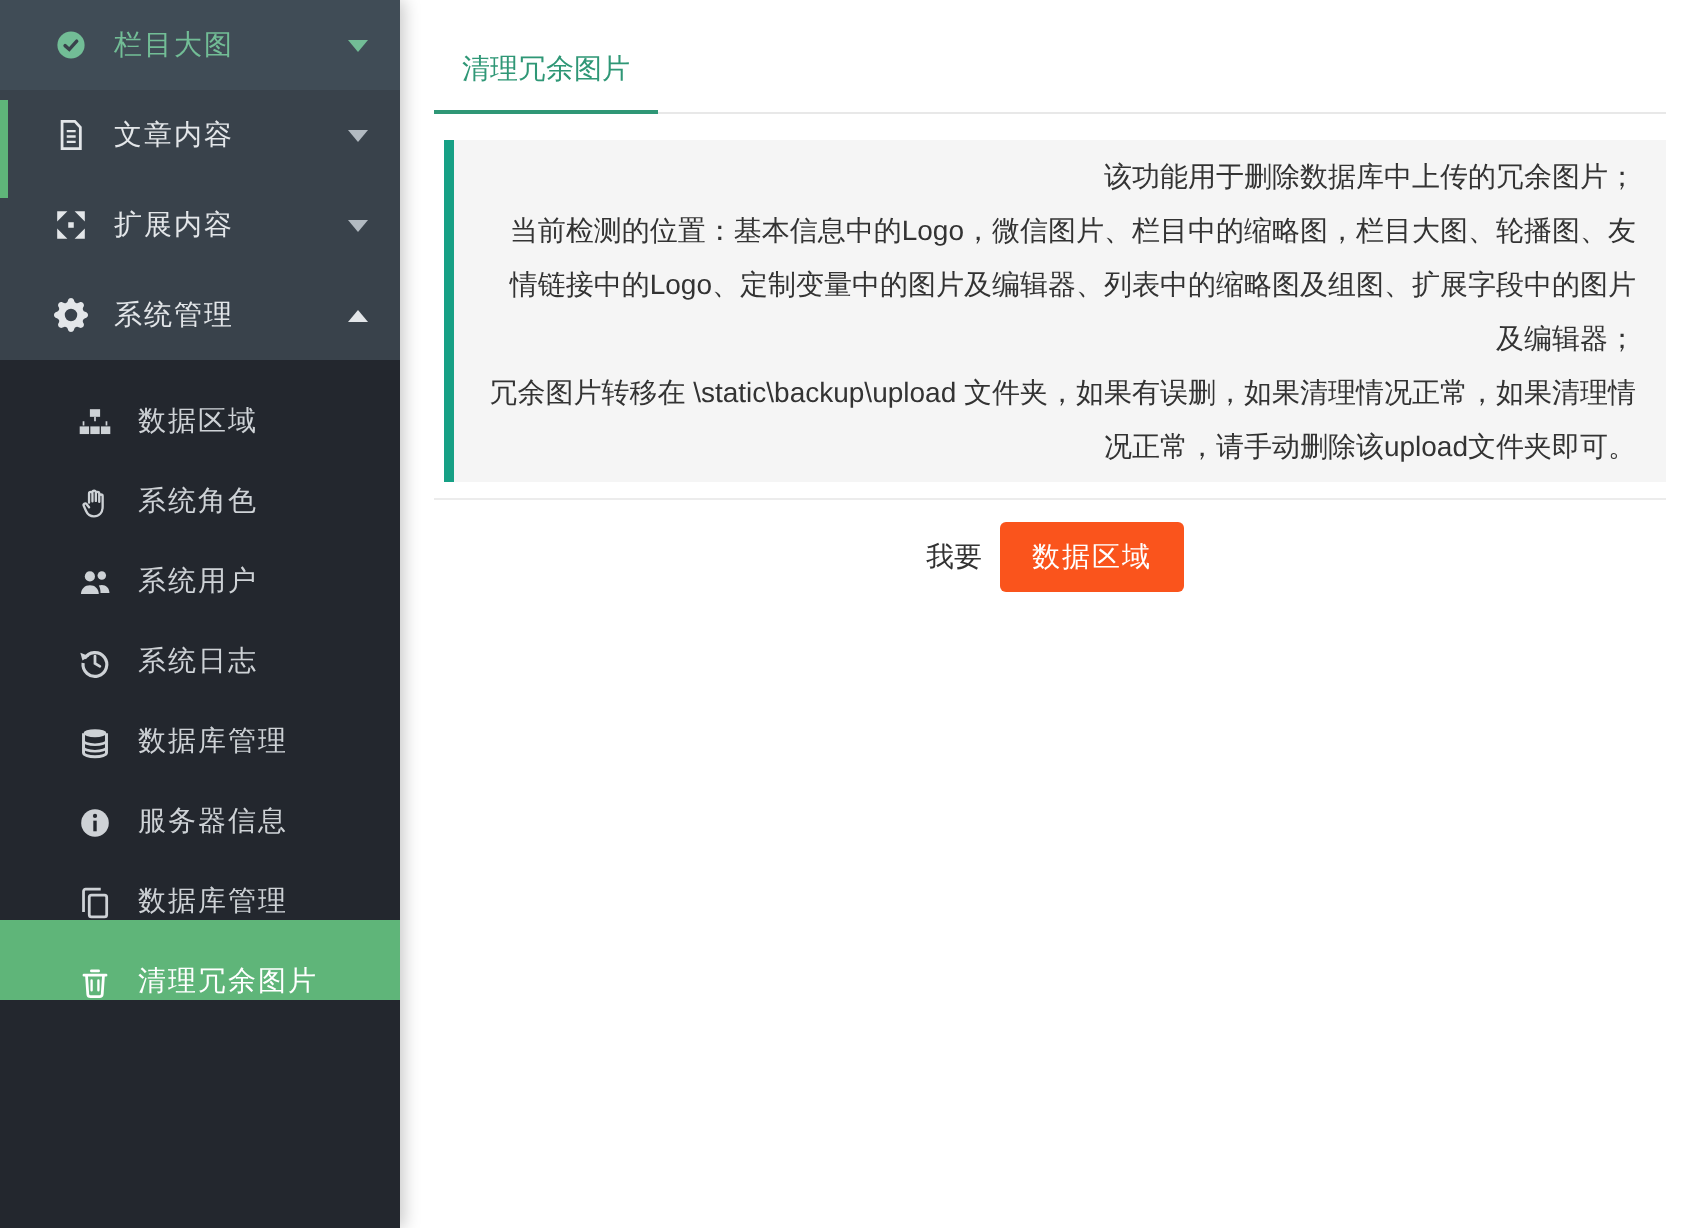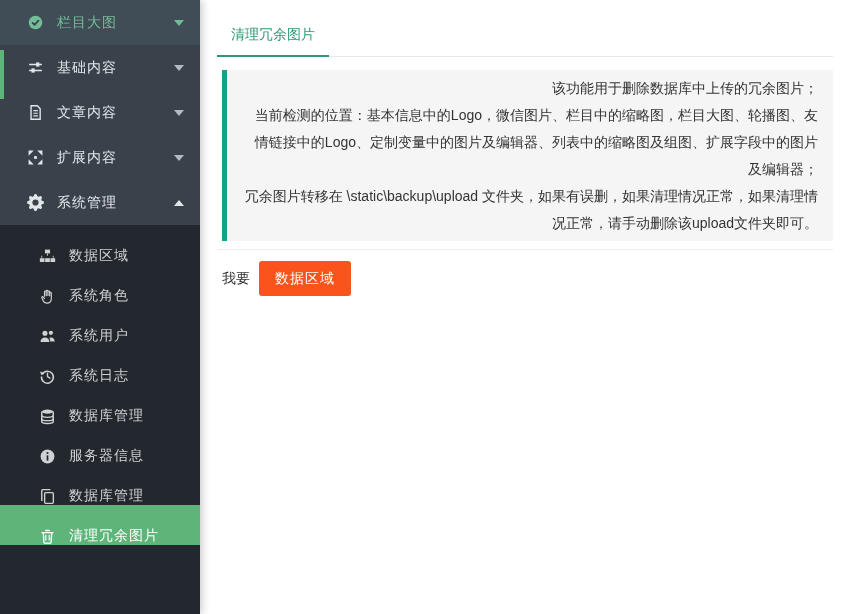--- a/index.html
+++ b/index.html
@@ -55,21 +55,21 @@
     cursor:pointer;white-space:nowrap;
   }
   .notice{
     margin:13px 0 0 5px;background:#f5f5f5;
     border-left:5px solid #16a085;
     padding:5px 15px 4px 14px;
     color:#333;font-size:14px;line-height:27px;
   }
   .notice p{margin:0;text-align:right;}
   .divider{border-bottom:1px solid #ececec;margin-top:8px;}
-  .action{margin:11px 0 0 5px;display:flex;align-items:center;}
+  .action{margin:11px 0 0 5px;display:flex;align-items:center;justify-content:center;}
   .action-label{font-size:14px;color:#333;margin-right:9px;}
   .btn{
     width:92px;height:35px;background:#fa541c;color:#fff;border:none;
     border-radius:3px;font-size:14px;font-family:inherit;cursor:pointer;
     letter-spacing:1px;
   }
 </style>
 </head>
 <body>
 
@@ -77,31 +77,20 @@
   <div class="scroll-thumb"></div>
   <div class="menu">
       <div class="parent hovered">
         <span class="icon">
           <svg viewBox="0 0 16 16">
             <circle cx="8" cy="8" r="6.4" fill="currentColor"></circle>
             <path d="M5.2 8.3l2 1.8 3.5-3.9" stroke="#39424b" stroke-width="1.6" fill="none" stroke-linecap="round"></path>
           </svg>
         </span>
         <span>栏目大图</span>
-        <span class="chev down"></span>
-      </div>
-      <div class="parent">
-        <span class="icon">
-          <svg viewBox="0 0 16 16">
-            <path d="M2 5.2h12M2 10.8h12" stroke="currentColor" stroke-width="1.5"></path>
-            <rect x="8.6" y="3.2" width="3" height="4" fill="currentColor"></rect>
-            <rect x="4.2" y="8.8" width="3" height="4" fill="currentColor"></rect>
-          </svg>
-        </span>
-        <span>基础内容</span>
         <span class="chev down"></span>
       </div>
       <div class="parent">
         <span class="icon">
           <svg viewBox="0 0 16 16">
             <path d="M3.8 1.6h6l2.6 2.8v10H3.8z" fill="none" stroke="currentColor" stroke-width="1.3"></path>
             <path d="M6 6.2h4.2M6 8.7h4.2M6 11.2h4.2" stroke="currentColor" stroke-width="1.1"></path>
           </svg>
         </span>
         <span>文章内容</span>

